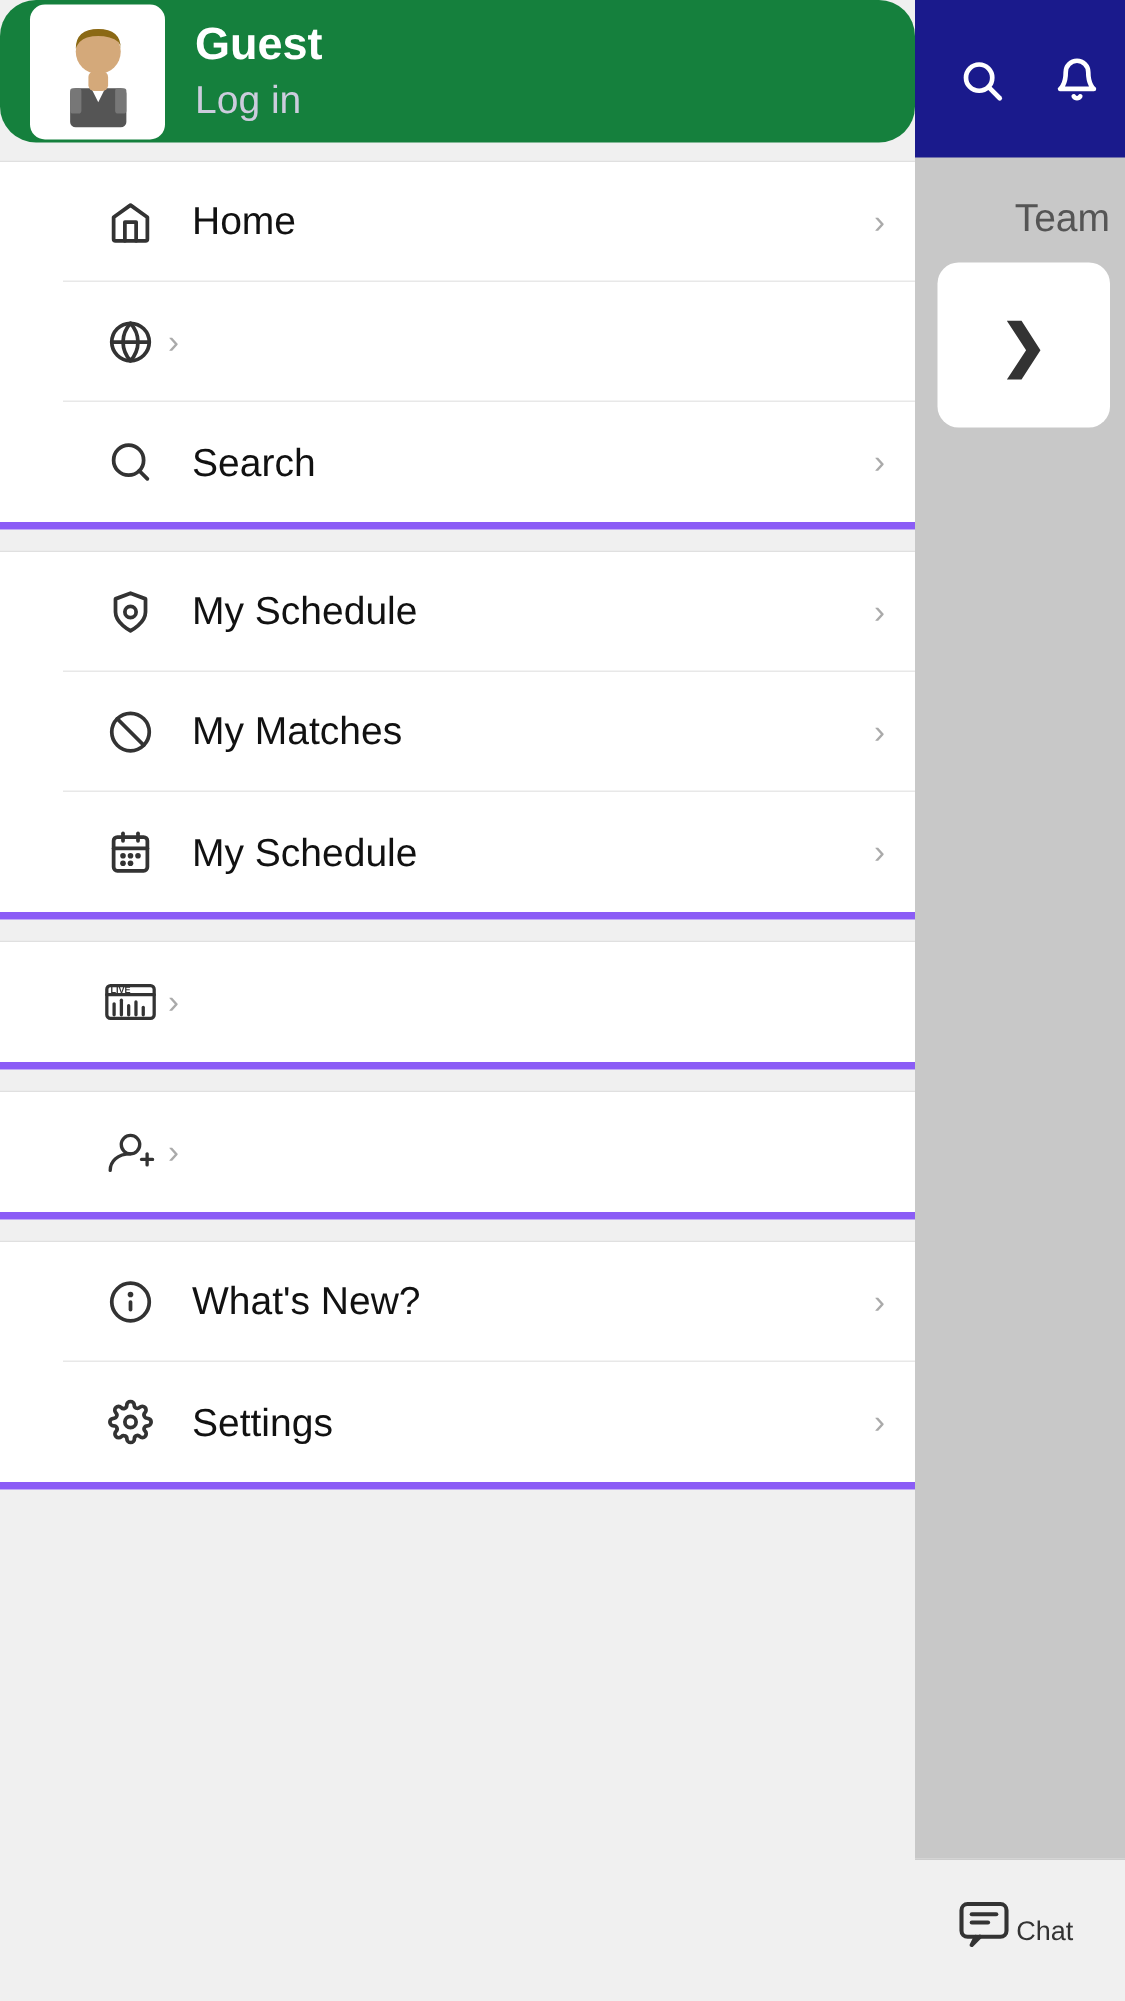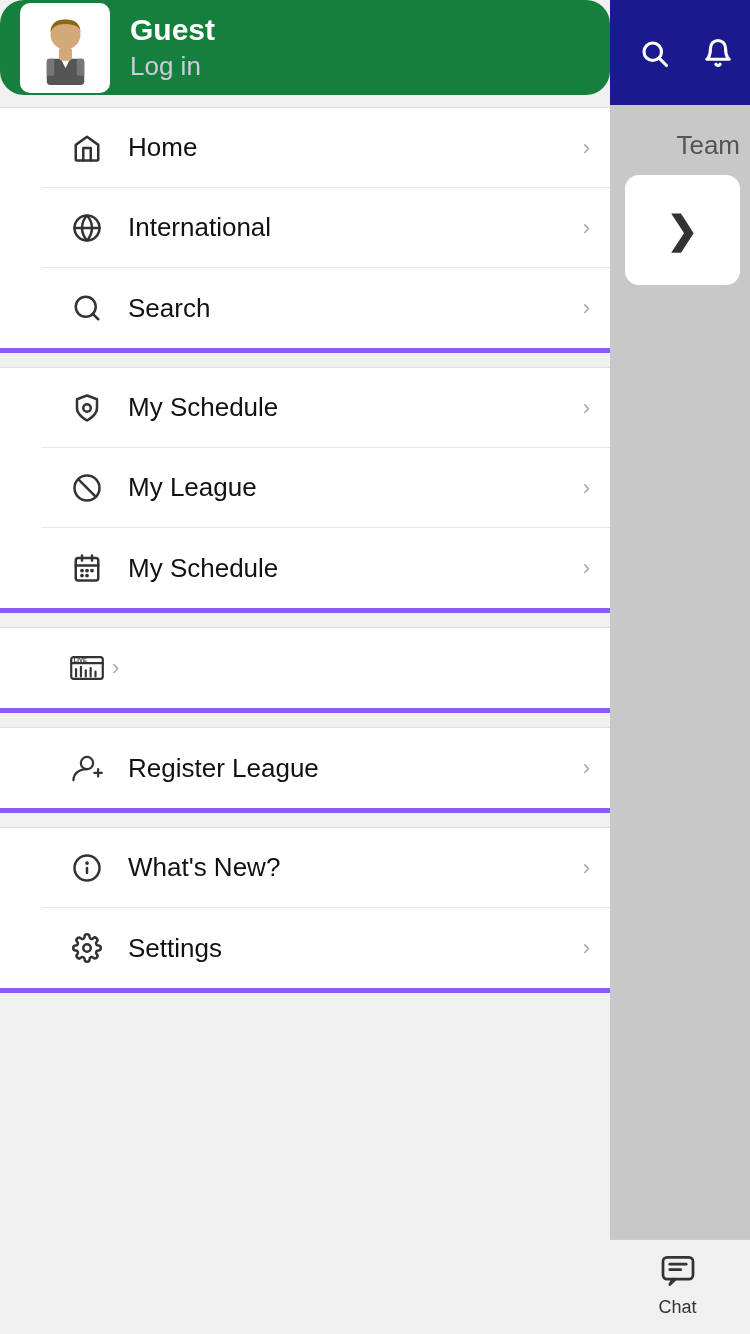--- a/index.html
+++ b/index.html
@@ -81,21 +81,21 @@
     
     .chat-tab {
       position: absolute;
       bottom: 0;
       right: 0;
       width: 145px;
       height: 95px;
       background: #f0f0f0;
       border-top: 1px solid #ccc;
       display: flex;
-      flex-direction: column;
+      flex-direction: row;
       align-items: center;
       justify-content: center;
       gap: 4px;
     }
 
     .chat-tab .chat-icon {
       font-size: 30px;
       color: #333;
     }
 
@@ -286,21 +286,20 @@
       <span class="item-chevron">›</span>
     </div>
     <div class="menu-item">
       <div class="item-icon">
         <svg width="30" height="30" viewBox="0 0 24 24" fill="none" stroke="#333" stroke-width="2" stroke-linecap="round" stroke-linejoin="round">
           <circle cx="12" cy="12" r="10"></circle>
           <line x1="2" y1="12" x2="22" y2="12"></line>
           <path d="M12 2a15.3 15.3 0 0 1 4 10 15.3 15.3 0 0 1-4 10 15.3 15.3 0 0 1-4-10 15.3 15.3 0 0 1 4-10z"></path>
         </svg>
       </div>
-      <span class="item-label">International</span>
       <span class="item-chevron">›</span>
     </div>
     <div class="menu-item">
       <div class="item-icon">
         <svg width="30" height="30" viewBox="0 0 24 24" fill="none" stroke="#333" stroke-width="2" stroke-linecap="round" stroke-linejoin="round">
           <circle cx="11" cy="11" r="8"></circle>
           <line x1="21" y1="21" x2="16.65" y2="16.65"></line>
         </svg>
       </div>
       <span class="item-label">Search</span>
@@ -319,21 +318,21 @@
       <span class="item-label">My Schedule</span>
       <span class="item-chevron">›</span>
     </div>
     <div class="menu-item">
       <div class="item-icon">
         <svg width="30" height="30" viewBox="0 0 24 24" fill="none" stroke="#333" stroke-width="2" stroke-linecap="round" stroke-linejoin="round">
           <circle cx="12" cy="12" r="10"></circle>
           <line x1="4.93" y1="4.93" x2="19.07" y2="19.07"></line>
         </svg>
       </div>
-      <span class="item-label">My League</span>
+      <span class="item-label">My Matches</span>
       <span class="item-chevron">›</span>
     </div>
     <div class="menu-item">
       <div class="item-icon">
         <svg width="30" height="30" viewBox="0 0 24 24" fill="none" stroke="#333" stroke-width="2" stroke-linecap="round" stroke-linejoin="round">
           <rect x="3" y="4" width="18" height="18" rx="2" ry="2"></rect>
           <line x1="16" y1="2" x2="16" y2="6"></line>
           <line x1="8" y1="2" x2="8" y2="6"></line>
           <line x1="3" y1="10" x2="21" y2="10"></line>
           <line x1="8" y1="14" x2="8" y2="14" stroke-width="3"></line>
@@ -369,21 +368,20 @@
   <div class="menu-section">
     <div class="menu-item">
       <div class="item-icon">
         <svg width="32" height="30" viewBox="0 0 26 24" fill="none" stroke="#333" stroke-width="1.8" stroke-linecap="round" stroke-linejoin="round">
           <circle cx="13" cy="8" r="5"></circle>
           <path d="M2 22c0-5 4-9 11-9"></path>
           <line x1="19" y1="16" x2="25" y2="16"></line>
           <line x1="22" y1="13" x2="22" y2="19"></line>
         </svg>
       </div>
-      <span class="item-label">Register League</span>
       <span class="item-chevron">›</span>
     </div>
   </div>
 
   <div class="menu-section">
     <div class="menu-item">
       <div class="item-icon">
         <svg width="30" height="30" viewBox="0 0 24 24" fill="none" stroke="#333" stroke-width="2" stroke-linecap="round" stroke-linejoin="round">
           <circle cx="12" cy="12" r="10"></circle>
           <line x1="12" y1="8" x2="12" y2="8" stroke-width="3"></line>

